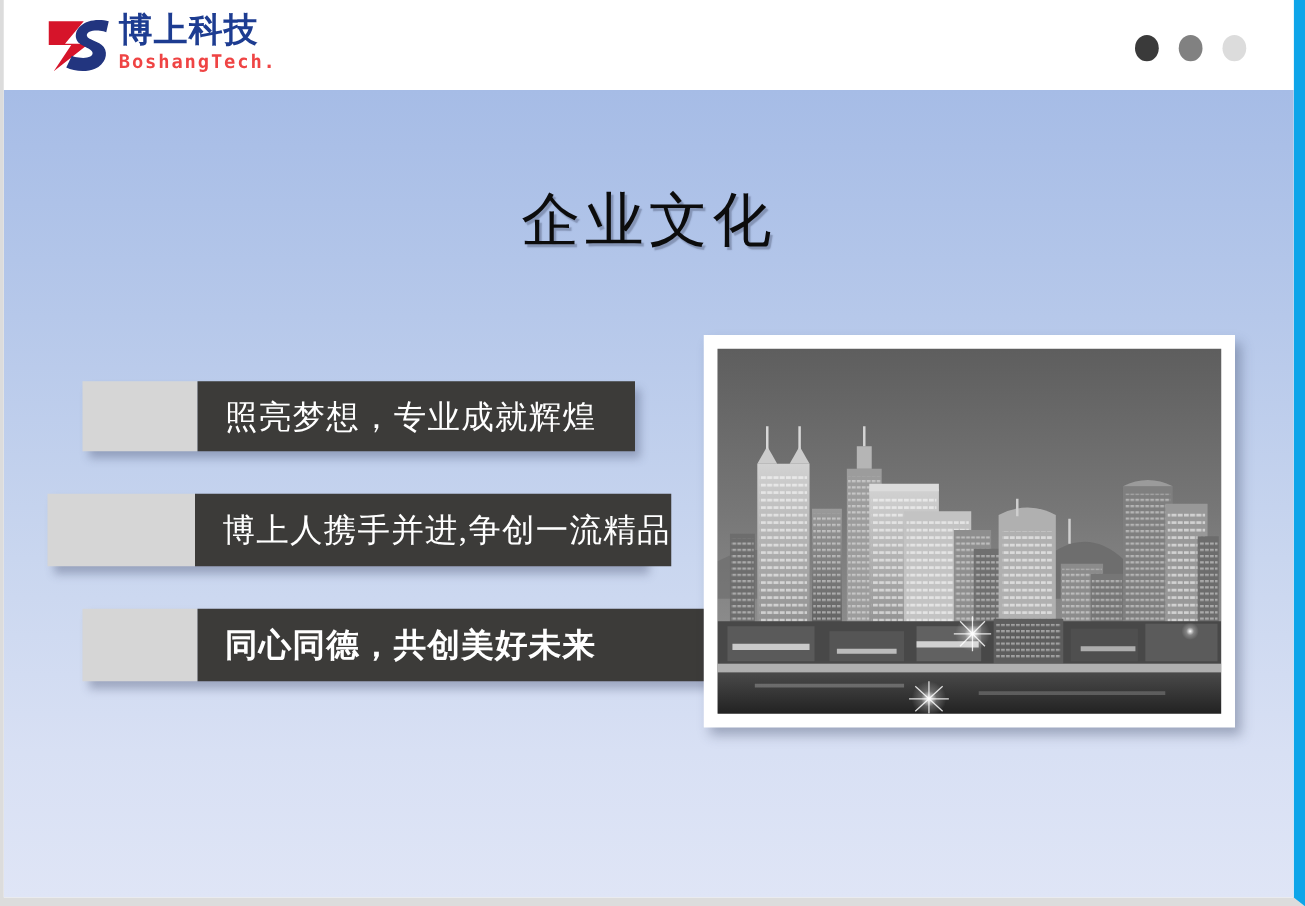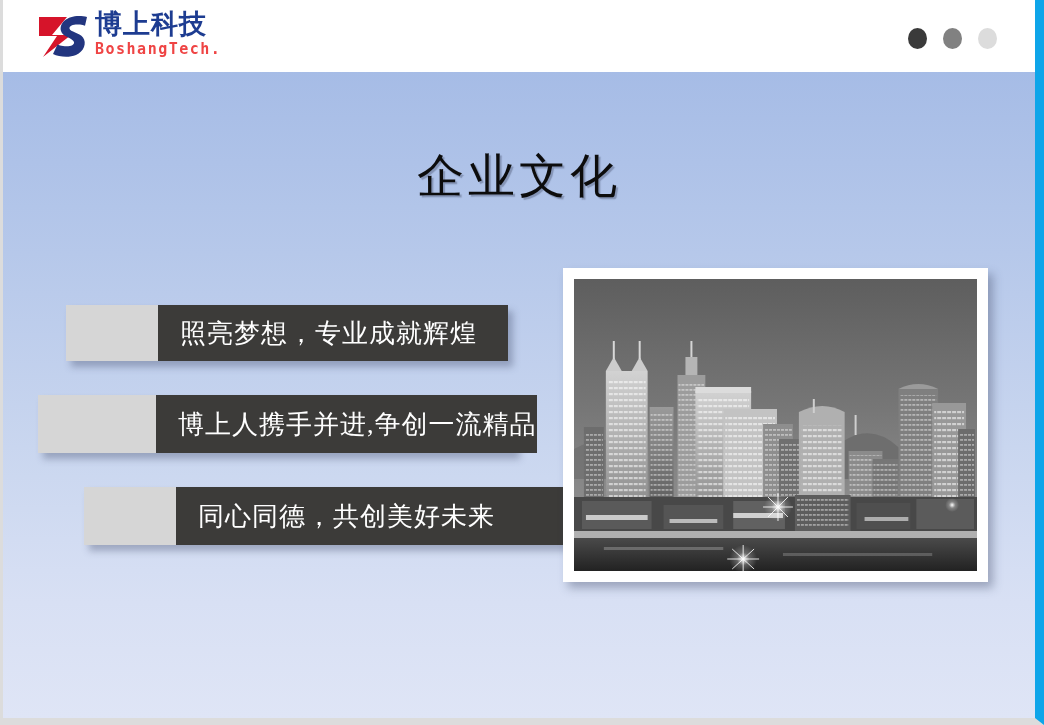--- a/index.html
+++ b/index.html
@@ -88,21 +88,21 @@
     font-family:"Liberation Serif",serif;
     font-size:26px;
     letter-spacing:1px;
     white-space:nowrap;
     padding-left:22px;
   }
   .bar-1{left:63px;top:233px;width:442px;height:56px;}
   .bar-1 .bar-block{width:92px;}
   .bar-2{left:35px;top:323px;width:477px;height:58px;}
   .bar-2 .bar-block{width:118px;}
-  .bar-3{left:81px;top:415px;width:526px;height:58px;}
+  .bar-3{left:63px;top:415px;width:526px;height:58px;font-weight:bold;}
   .bar-3 .bar-block{width:92px;}
 
   
   .photo-frame{
     position:absolute;left:560px;top:196px;width:425px;height:314px;
     background:#ffffff;
     box-shadow:5px 6px 9px rgba(60,70,100,.38);
     box-sizing:border-box;
     padding:11px;
   }

